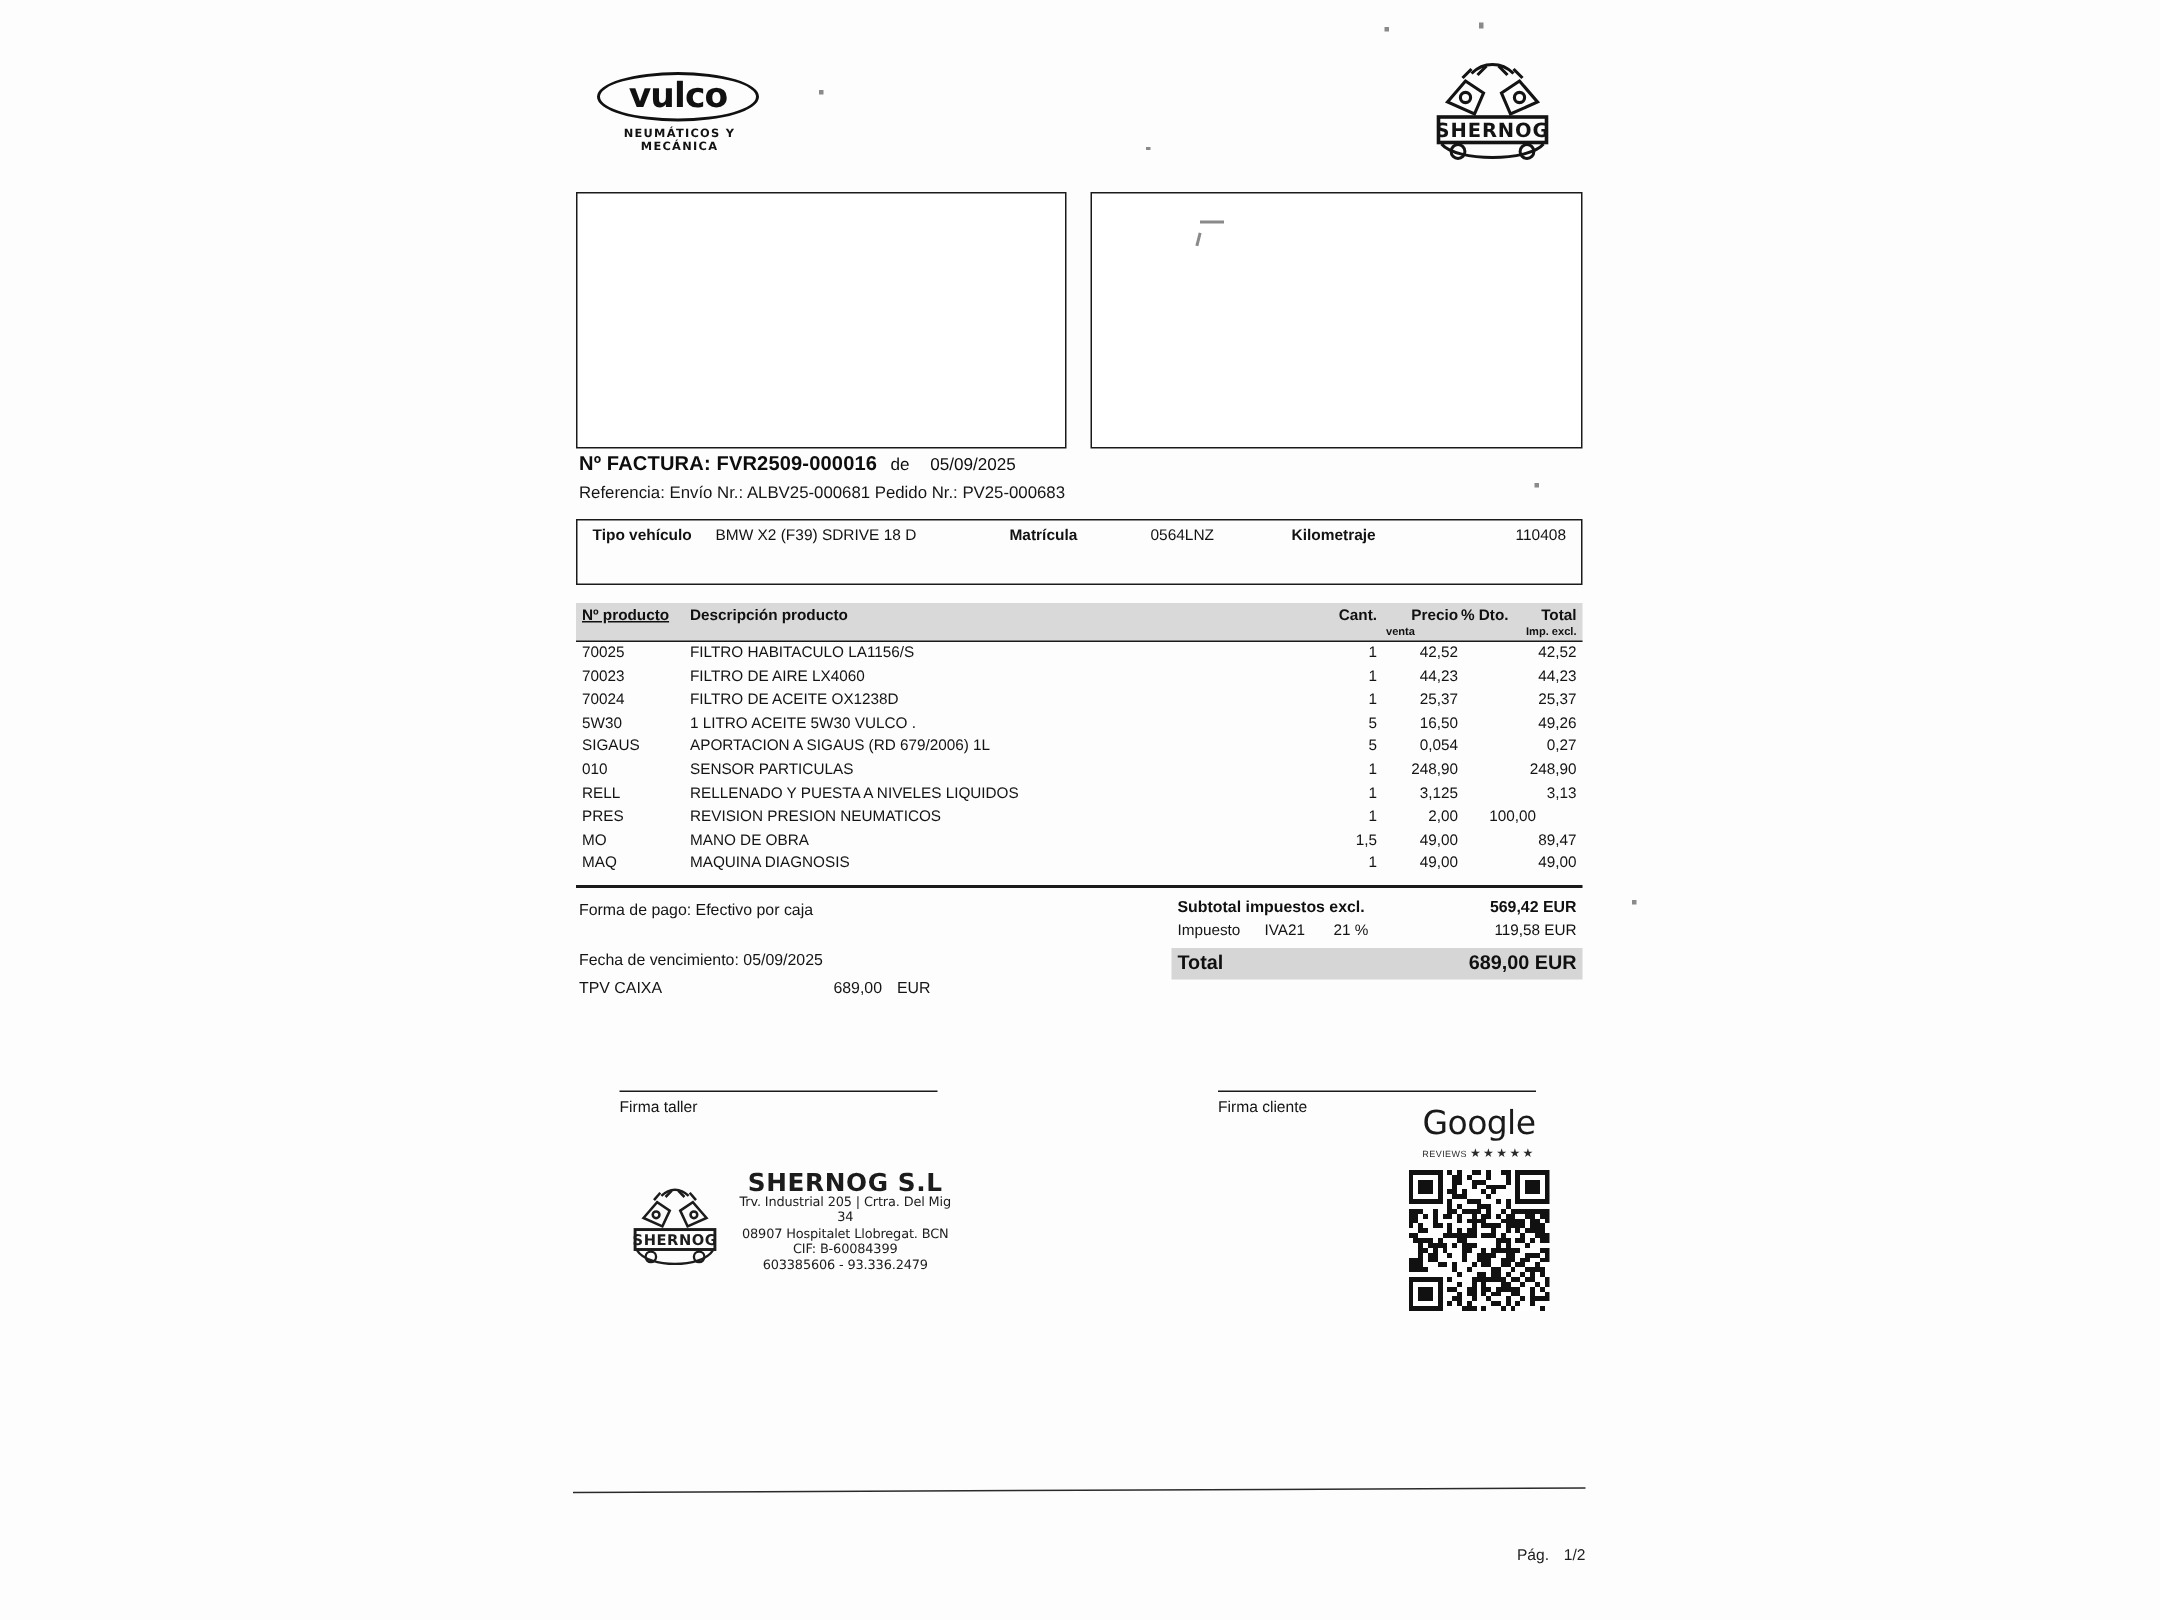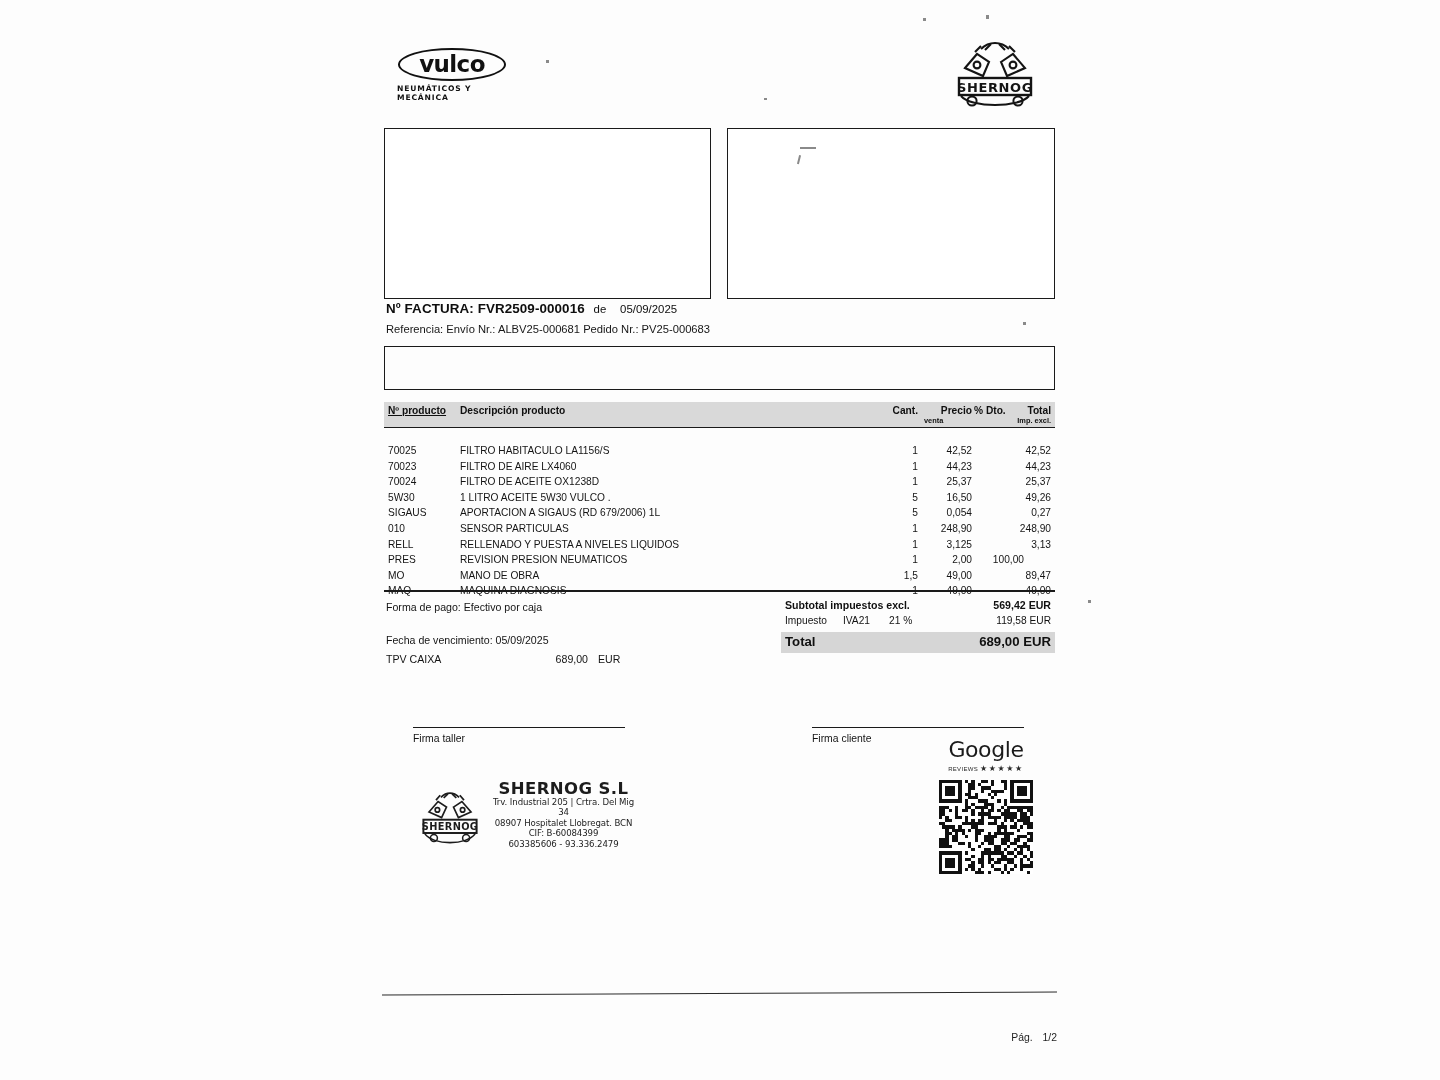--- a/index.html
+++ b/index.html
@@ -57,20 +57,21 @@
     font-weight: bold;
     letter-spacing: -0.6px;
     font-family: "DejaVu Sans", sans-serif;
     color: #111;
   }
   .vulco-sub {
     position: absolute;
     left: -1px;
     top: 36px;
     width: 112px;
+    text-align: center;
     font-size: 7.6px;
     font-weight: bold;
     letter-spacing: 0.85px;
     color: #111;
     font-family: "DejaVu Sans", sans-serif;
   }
 
   .shernog-top {
     position: absolute;
     left: 565px;
@@ -181,21 +182,21 @@
   .th-desc { left: 76px; top: 3px; }
   .th-cant { left: 492px; top: 3px; width: 42px; text-align: right; }
   .th-prec { left: 540px; top: 3px; width: 48px; text-align: right; }
   .th-prec2{ left: 540px; top: 14px; width: 48px; text-align: left; }
   .th-dto  { left: 590px; top: 3px; width: 48px; text-align: left; }
   .th-tot  { left: 612px; top: 3px; width: 55px; text-align: right; }
   .th-tot2 { left: 612px; top: 14px; width: 55px; text-align: right; }
 
   .items-body {
     position: relative;
-    padding-top: 16px;
+    padding-top: 1px;
   }
   .item-row {
     position: relative;
     height: 15.6px;
   }
   .td {
     position: absolute;
     font-size: 10.2px;
     color: #141414;
     white-space: nowrap;
@@ -454,20 +455,28 @@
 
   <div class="inv-title">
     <span>Nº FACTURA:</span>
     <span>FVR2509-000016</span>
     <span class="date">de</span>
     <span class="date" style="padding-left:10px">05/09/2025</span>
   </div>
   <div class="inv-ref">Referencia: Envío Nr.: ALBV25-000681 Pedido Nr.: PV25-000683</div>
 
   <div class="veh-table">
+    <div class="veh-row r1">
+      <div class="veh-cell lbl c-lbl1">Tipo vehículo</div>
+      <div class="veh-cell c-val1">BMW X2 (F39) SDRIVE 18 D</div>
+      <div class="veh-cell lbl c-lbl2">Matrícula</div>
+      <div class="veh-cell c-val2">0564LNZ</div>
+      <div class="veh-cell lbl c-lbl3">Kilometraje</div>
+      <div class="veh-cell c-val3">110408</div>
+    </div>
   </div>
 
   <div class="items">
     <div class="items-head">
       <div class="th th-prod">Nº producto</div>
       <div class="th th-desc">Descripción producto</div>
       <div class="th th-cant">Cant.</div>
       <div class="th th-prec">Precio</div>
       <div class="th sub th-prec2">venta</div>
       <div class="th th-dto">% Dto.</div>

